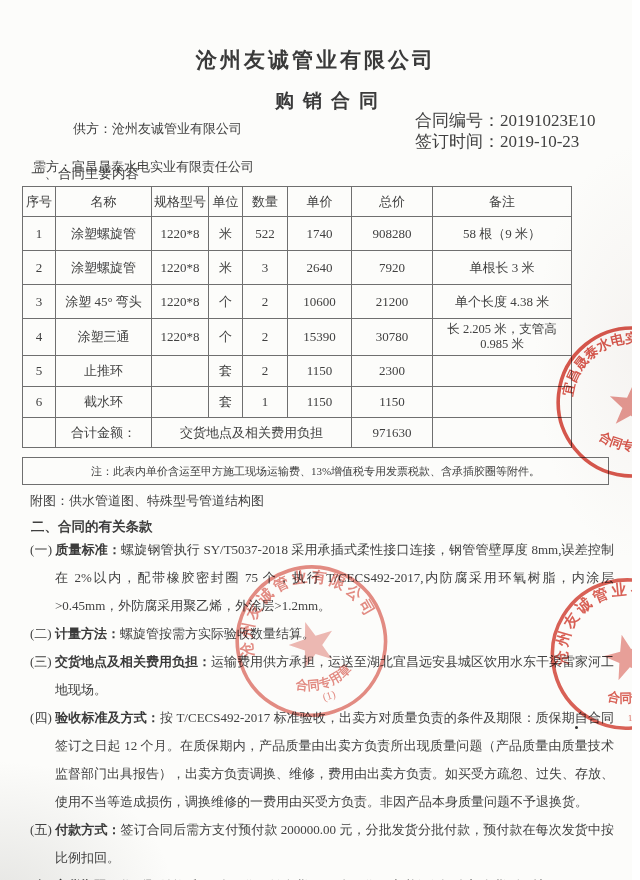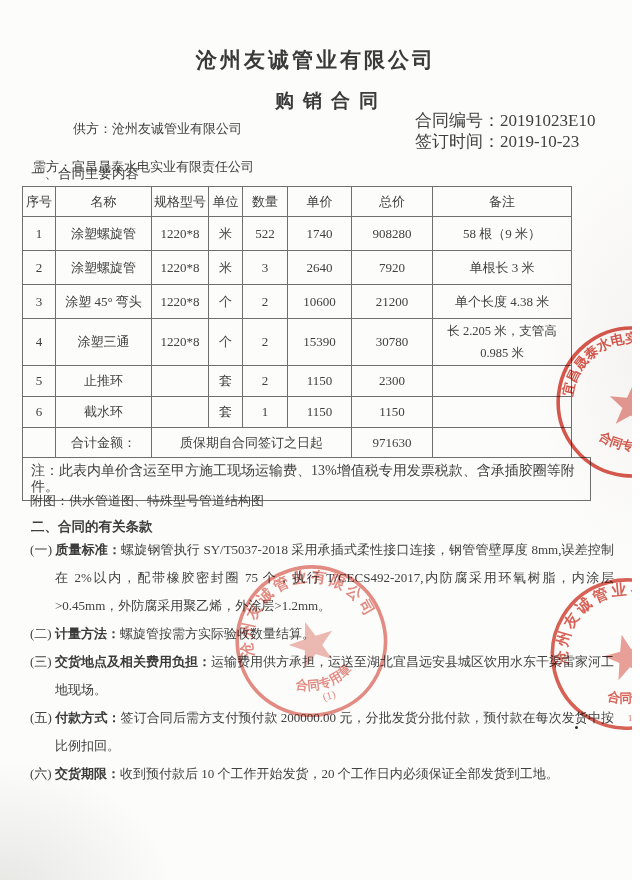--- a/index.html
+++ b/index.html
@@ -22,23 +22,23 @@
   .meta-block{position:absolute;left:415px;top:111px;font-size:17px;line-height:20.5px;}
   .section-title{position:absolute;left:31px;font-size:13.5px;margin:0;font-weight:600;}
   .sec1{top:165px;font-weight:500;}
   .sec2{top:518px;text-align:right;}
   table.items{position:absolute;left:22px;top:186px;border-collapse:collapse;table-layout:fixed;
     font-size:13px;text-align:center;color:#414141;}
   table.items td,table.items th{border:1px solid #6f6f6f;font-weight:normal;padding:1px 2px;
     overflow:hidden;}
   table.items th{font-size:13px;}
   tr.h-row{height:30px;padding-left:48px;} tr.r35{height:34px;} tr.r37{height:37px;} tr.r32{height:31px;} tr.t-row{height:30px;}
-  .remark-small{font-size:12.5px;line-height:22px;border-radius:7px;}
+  .remark-small{font-size:12.5px;line-height:15px;border-radius:7px;}
   .note-box{position:absolute;left:22px;top:457px;width:551px;border:1px solid #6f6f6f;
-    padding:5px 8px;font-size:14px;line-height:16px;color:#414141;}
+    padding:5px 17px;font-size:11px;line-height:16px;color:#414141;text-align:center;}
   .attachment-line{position:absolute;left:30px;top:492px;font-size:13px;}
   .clauses{position:absolute;left:30px;top:536px;width:584px;font-size:13px;line-height:28px;
     text-align:justify;color:#414141;}
   .clause{margin:0;padding-left:25px;text-indent:-25px;}
   .clause b{font-weight:700;color:#3b3b3b;}
   .stamp{position:absolute;mix-blend-mode:multiply;pointer-events:none;}
   .stamp svg text{font-family:"Liberation Serif","DejaVu Serif",serif;}
   .stamp-a{left:552px;top:322px;opacity:.9;transform:rotate(6deg);}
   .stamp-b{left:232px;top:561px;opacity:.62;transform:rotate(-18deg);}
   .stamp-c{left:547px;top:574px;opacity:.85;transform:rotate(-14deg);}
@@ -144,37 +144,38 @@
       <td></td>
       <td>套</td>
       <td>1</td>
       <td>1150</td>
       <td>1150</td>
       <td></td>
     </tr>
     <tr class="t-row">
       <td></td>
       <td>合计金额：</td>
-      <td colspan="4">质保期自合同签订之日起</td>
+      <td colspan="4">交货地点及相关费用负担</td>
       <td>971630</td>
       <td></td>
     </tr>
   </tbody>
     </table>
 
   <div class="note-box">注：此表内单价含运至甲方施工现场运输费、13%增值税专用发票税款、含承插胶圈等附件。</div>
 
   <div class="attachment-line">附图：供水管道图、特殊型号管道结构图</div>
 
   <div class="section-title sec2">二、合同的有关条款</div>
 
   <div class="clauses">
     <p class="clause"><span>(一) </span><b>质量标准：</b><span>螺旋钢管执行 SY/T5037-2018 采用承插式柔性接口连接，钢管管壁厚度 8mm,误差控制在 2%以内，配带橡胶密封圈 75 个，执行 T/CECS492-2017,内防腐采用环氧树脂，内涂层&gt;0.45mm，外防腐采用聚乙烯，外涂层&gt;1.2mm。</span></p>
     <p class="clause"><span>(二) </span><b>计量方法：</b><span>螺旋管按需方实际验收数量结算。</span></p>
     <p class="clause"><span>(三) </span><b>交货地点及相关费用负担：</b><span>运输费用供方承担，运送至湖北宜昌远安县城区饮用水东干渠雷家河工地现场。</span></p>
+    <p class="clause"><span>(四) </span><b>验收标准及方式：</b><span>按 T/CECS492-2017 标准验收，出卖方对质量负责的条件及期限：质保期自合同签订之日起 12 个月。在质保期内，产品质量由出卖方负责所出现质量问题（产品质量由质量技术监督部门出具报告），出卖方负责调换、维修，费用由出卖方负责。如买受方疏忽、过失、存放、使用不当等造成损伤，调换维修的一费用由买受方负责。非因产品本身质量问题不予退换货。</span></p>
     <p class="clause"><span>(五) </span><b>付款方式：</b><span>签订合同后需方支付预付款 200000.00 元，分批发货分批付款，预付款在每次发货中按比例扣回。</span></p>
     <p class="clause"><span>(六) </span><b>交货期限：</b><span>收到预付款后 10 个工作开始发货，20 个工作日内必须保证全部发货到工地。</span></p>
 
   </div>
 
   <div class="stamp stamp-a">
     <svg width="160" height="160" viewBox="0 0 160 160">
       <circle cx="80" cy="80" r="74" fill="none" stroke="#d5463a" stroke-width="3.6"></circle>
       <path id="arcA" d="M 22,96 A 60,60 0 1 1 138,96" fill="none"></path>
       <text fill="#d5463a" font-size="13.5" font-weight="bold">

